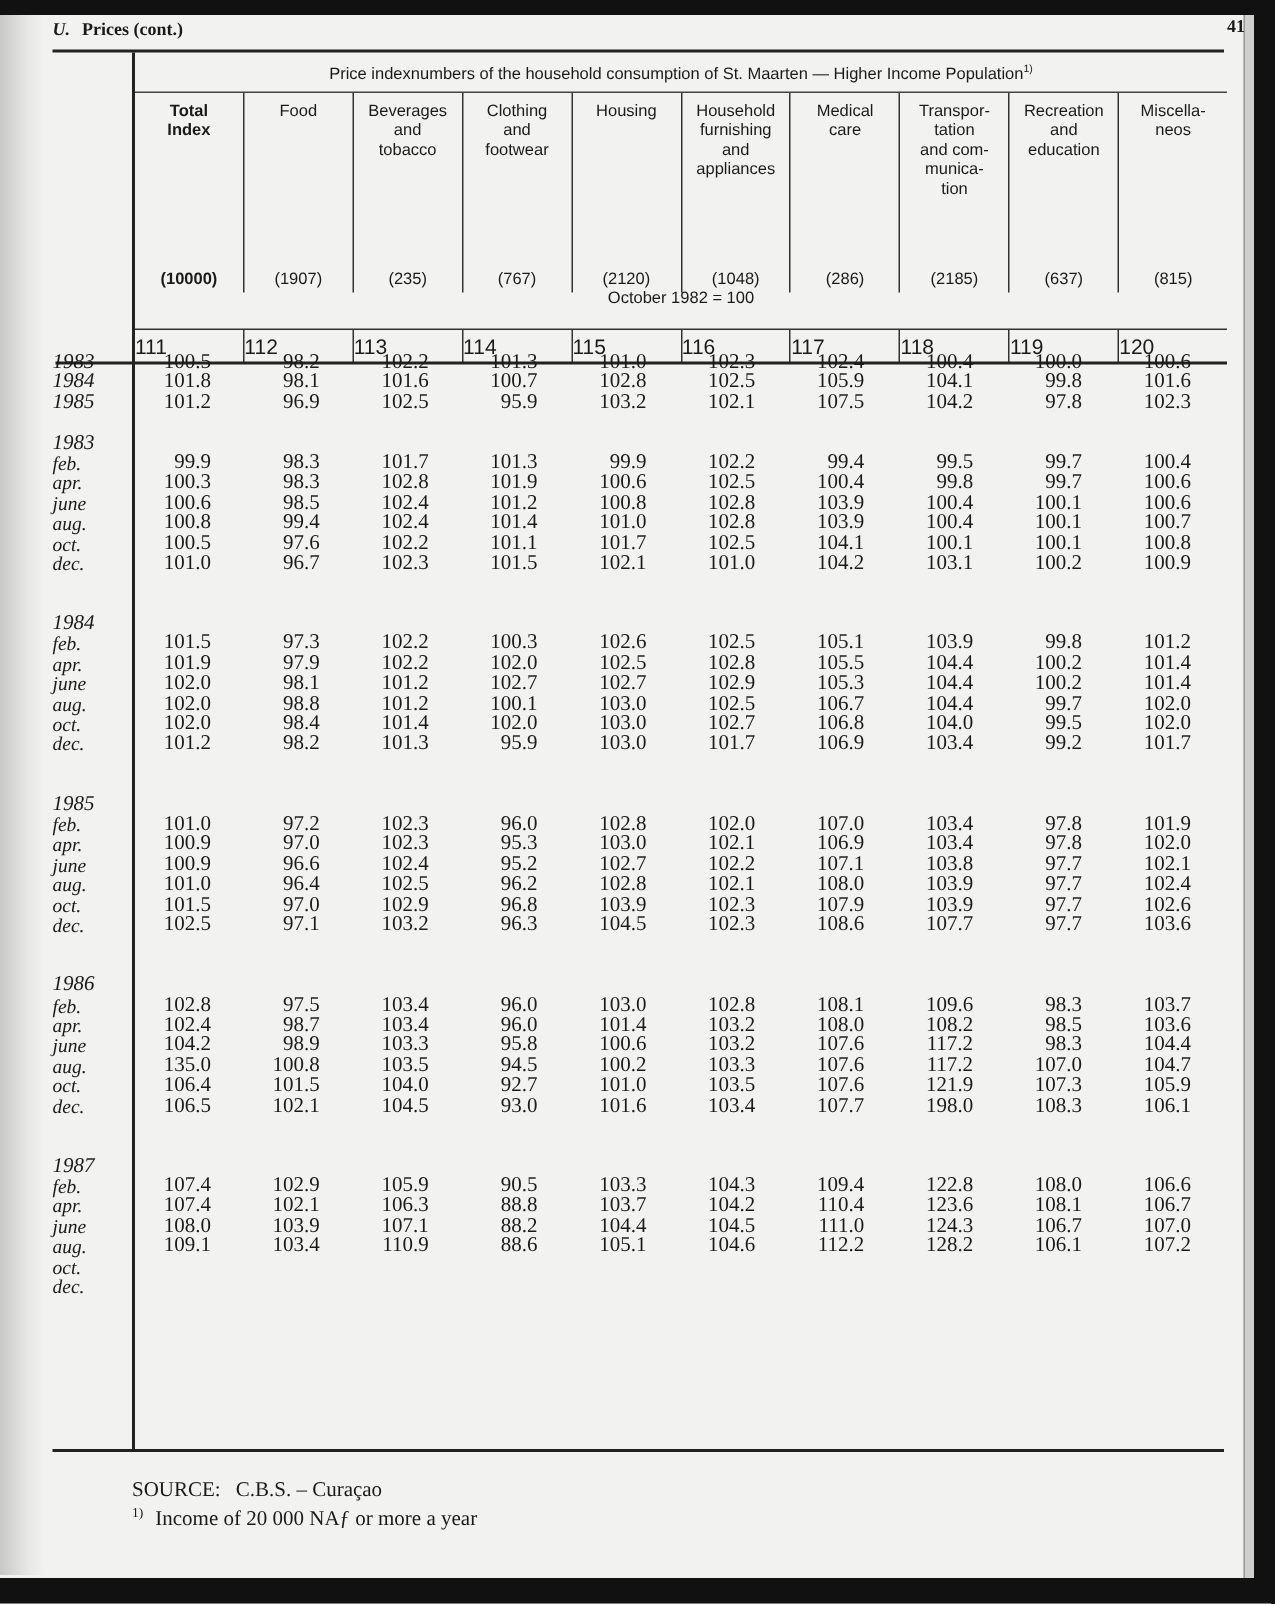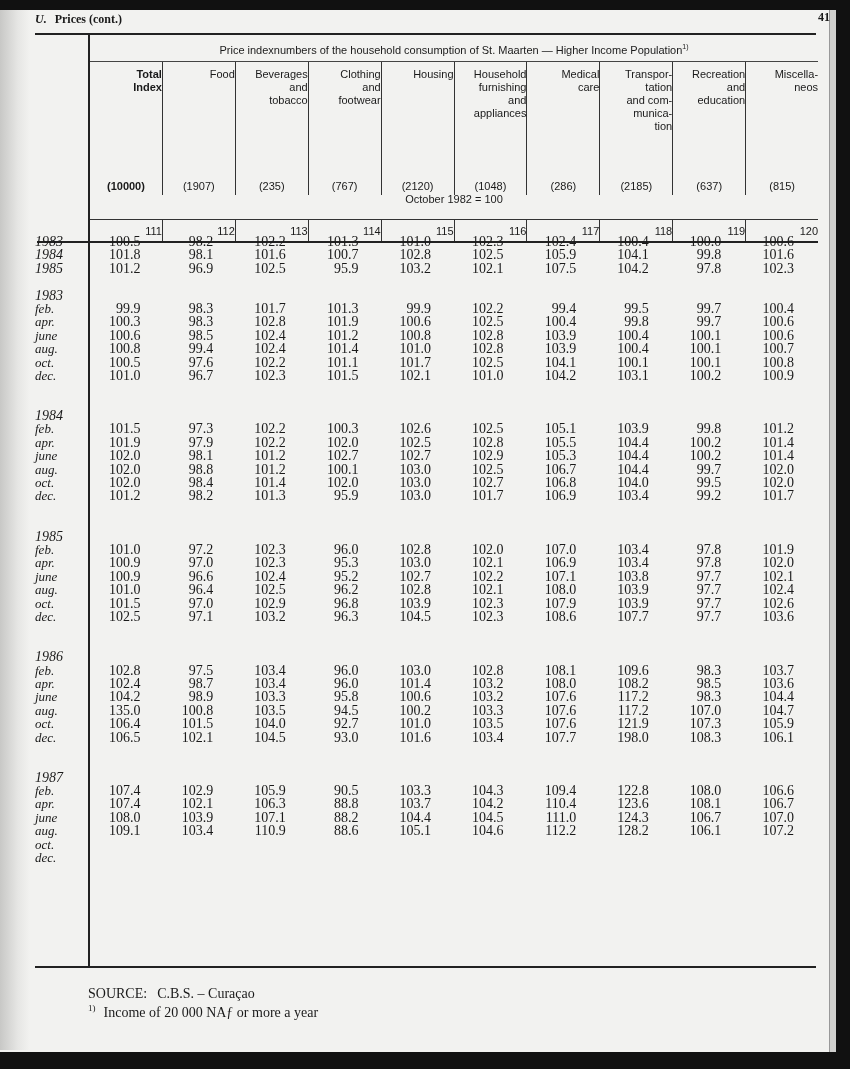--- a/index.html
+++ b/index.html
@@ -48,36 +48,36 @@
   .colheads {
     position: absolute; left: 0; top: 27px; width: 728px; height: 138px;
     display: flex;
   }
   .colhead {
     flex: 1; position: relative; border-right: 1px solid #333;
     font-family: "Liberation Sans", sans-serif; font-size: 11px; text-align: center;
     line-height: 13px; padding-top: 6px; height: 133px; box-sizing: border-box;
   }
   .colhead:last-child { border-right: none; }
-  .colhead .name { white-space: pre-line; display: block; text-align: right; }
+  .colhead .name { white-space: pre-line; display: block; }
   .colhead .weight { position: absolute; bottom: 2px; left: 0; right: 0; }
   .colhead.bold .name, .colhead.bold .weight { font-weight: bold; }
   .base-row {
     position: absolute; left: 0; top: 152px; width: 728px; height: 24px;
     font-family: "Liberation Sans", sans-serif; font-size: 11px; text-align: center;
     line-height: 24px;
   }
   .base-rule {
     position: absolute; left: 0; top: 184px; width: 728px; height: 1px; background: #333;
   }
   .codes {
     position: absolute; left: 0; top: 185px; width: 728px; height: 22px; display: flex;
   }
   .code {
-    flex: 1; text-align: right; font-family: "Liberation Sans", sans-serif; font-size: 11px;
+    flex: 1; text-align: left; font-family: "Liberation Sans", sans-serif; font-size: 14px;
     line-height: 22px; border-right: 1px solid #333;
   }
   .code:last-child { border-right: none; }
   .codes-rule {
     position: absolute; left: -53px; top: 206px; width: 781px; height: 2px; background: #222;
   }
   .bottom-rule {
     position: absolute; left: 35px; top: 966px; width: 781px; height: 2px; background: #222;
   }
   .row-labels {

